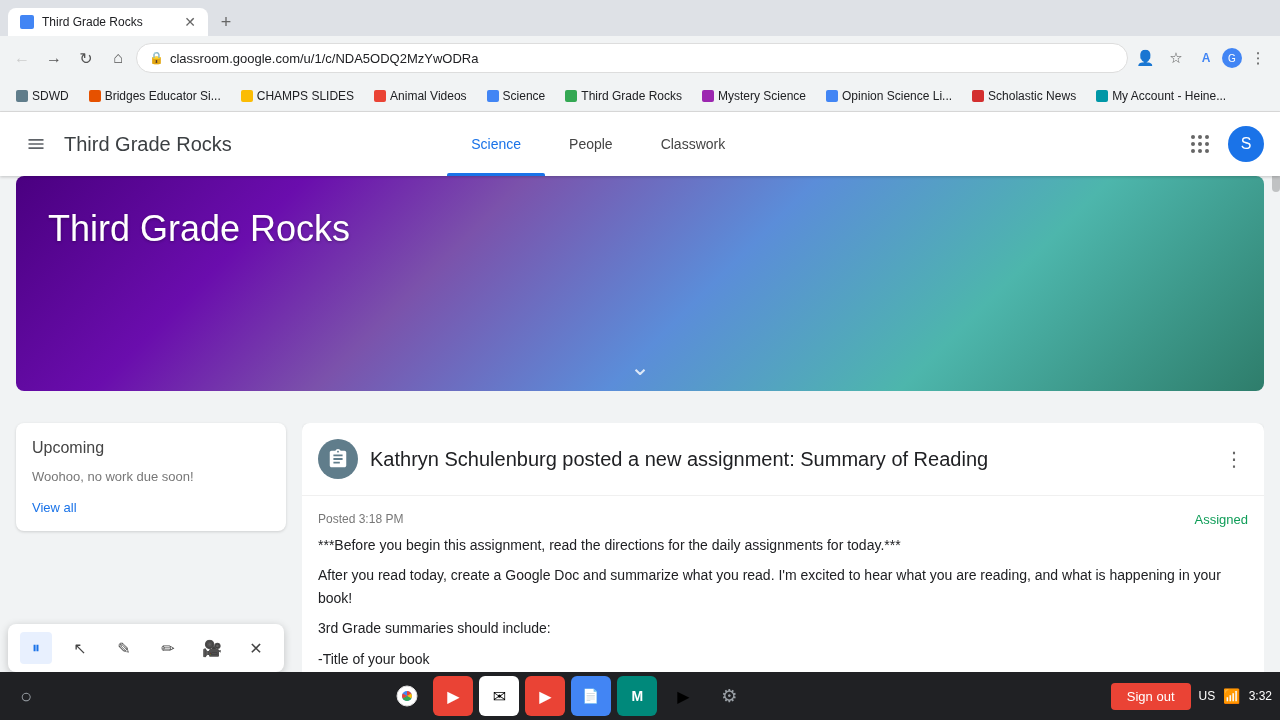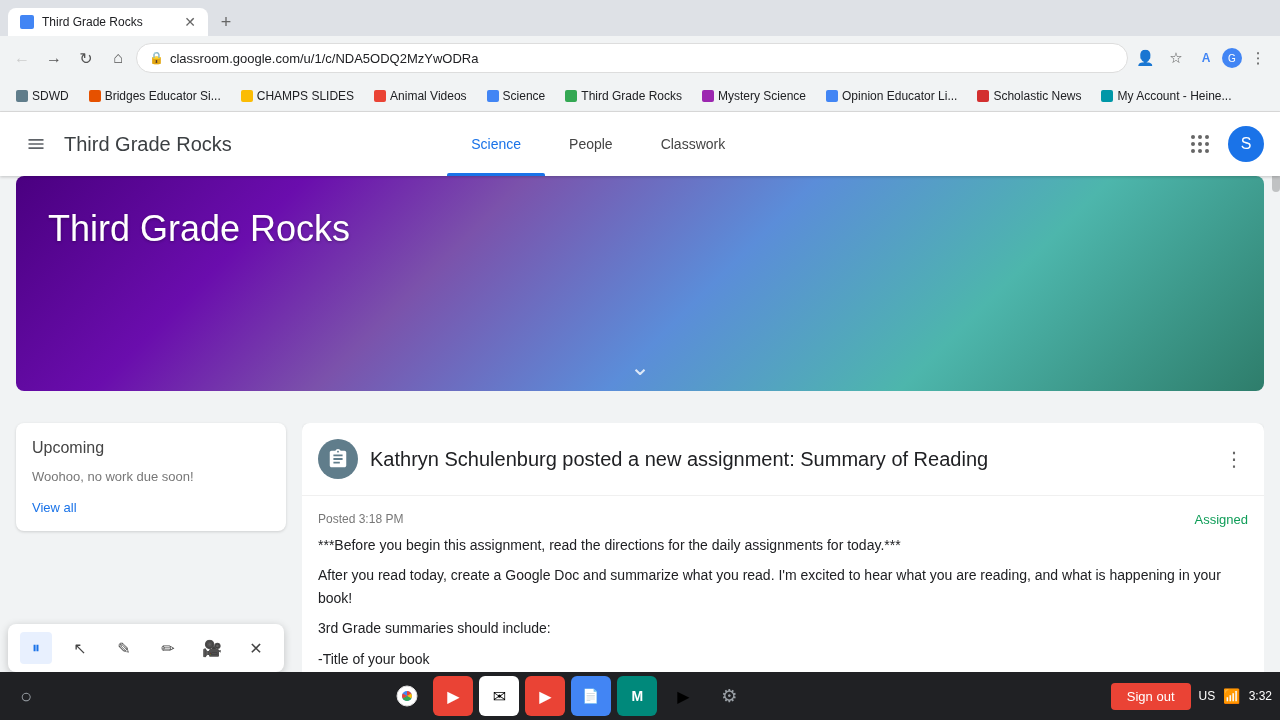--- a/index.html
+++ b/index.html
@@ -146,21 +146,21 @@
   <div class="bookmark-item">
     <div class="bookmark-favicon bm-green"></div>
     <span>Third Grade Rocks</span>
   </div>
   <div class="bookmark-item">
     <div class="bookmark-favicon bm-purple"></div>
     <span>Mystery Science</span>
   </div>
   <div class="bookmark-item">
     <div class="bookmark-favicon bm-blue"></div>
-    <span>Opinion Educator Li...</span>
+    <span>Opinion Science Li...</span>
   </div>
   <div class="bookmark-item">
     <div class="bookmark-favicon bm-red"></div>
     <span>Scholastic News</span>
   </div>
   <div class="bookmark-item">
     <div class="bookmark-favicon bm-teal"></div>
     <span>My Account - Heine...</span>
   </div>
 </div>

